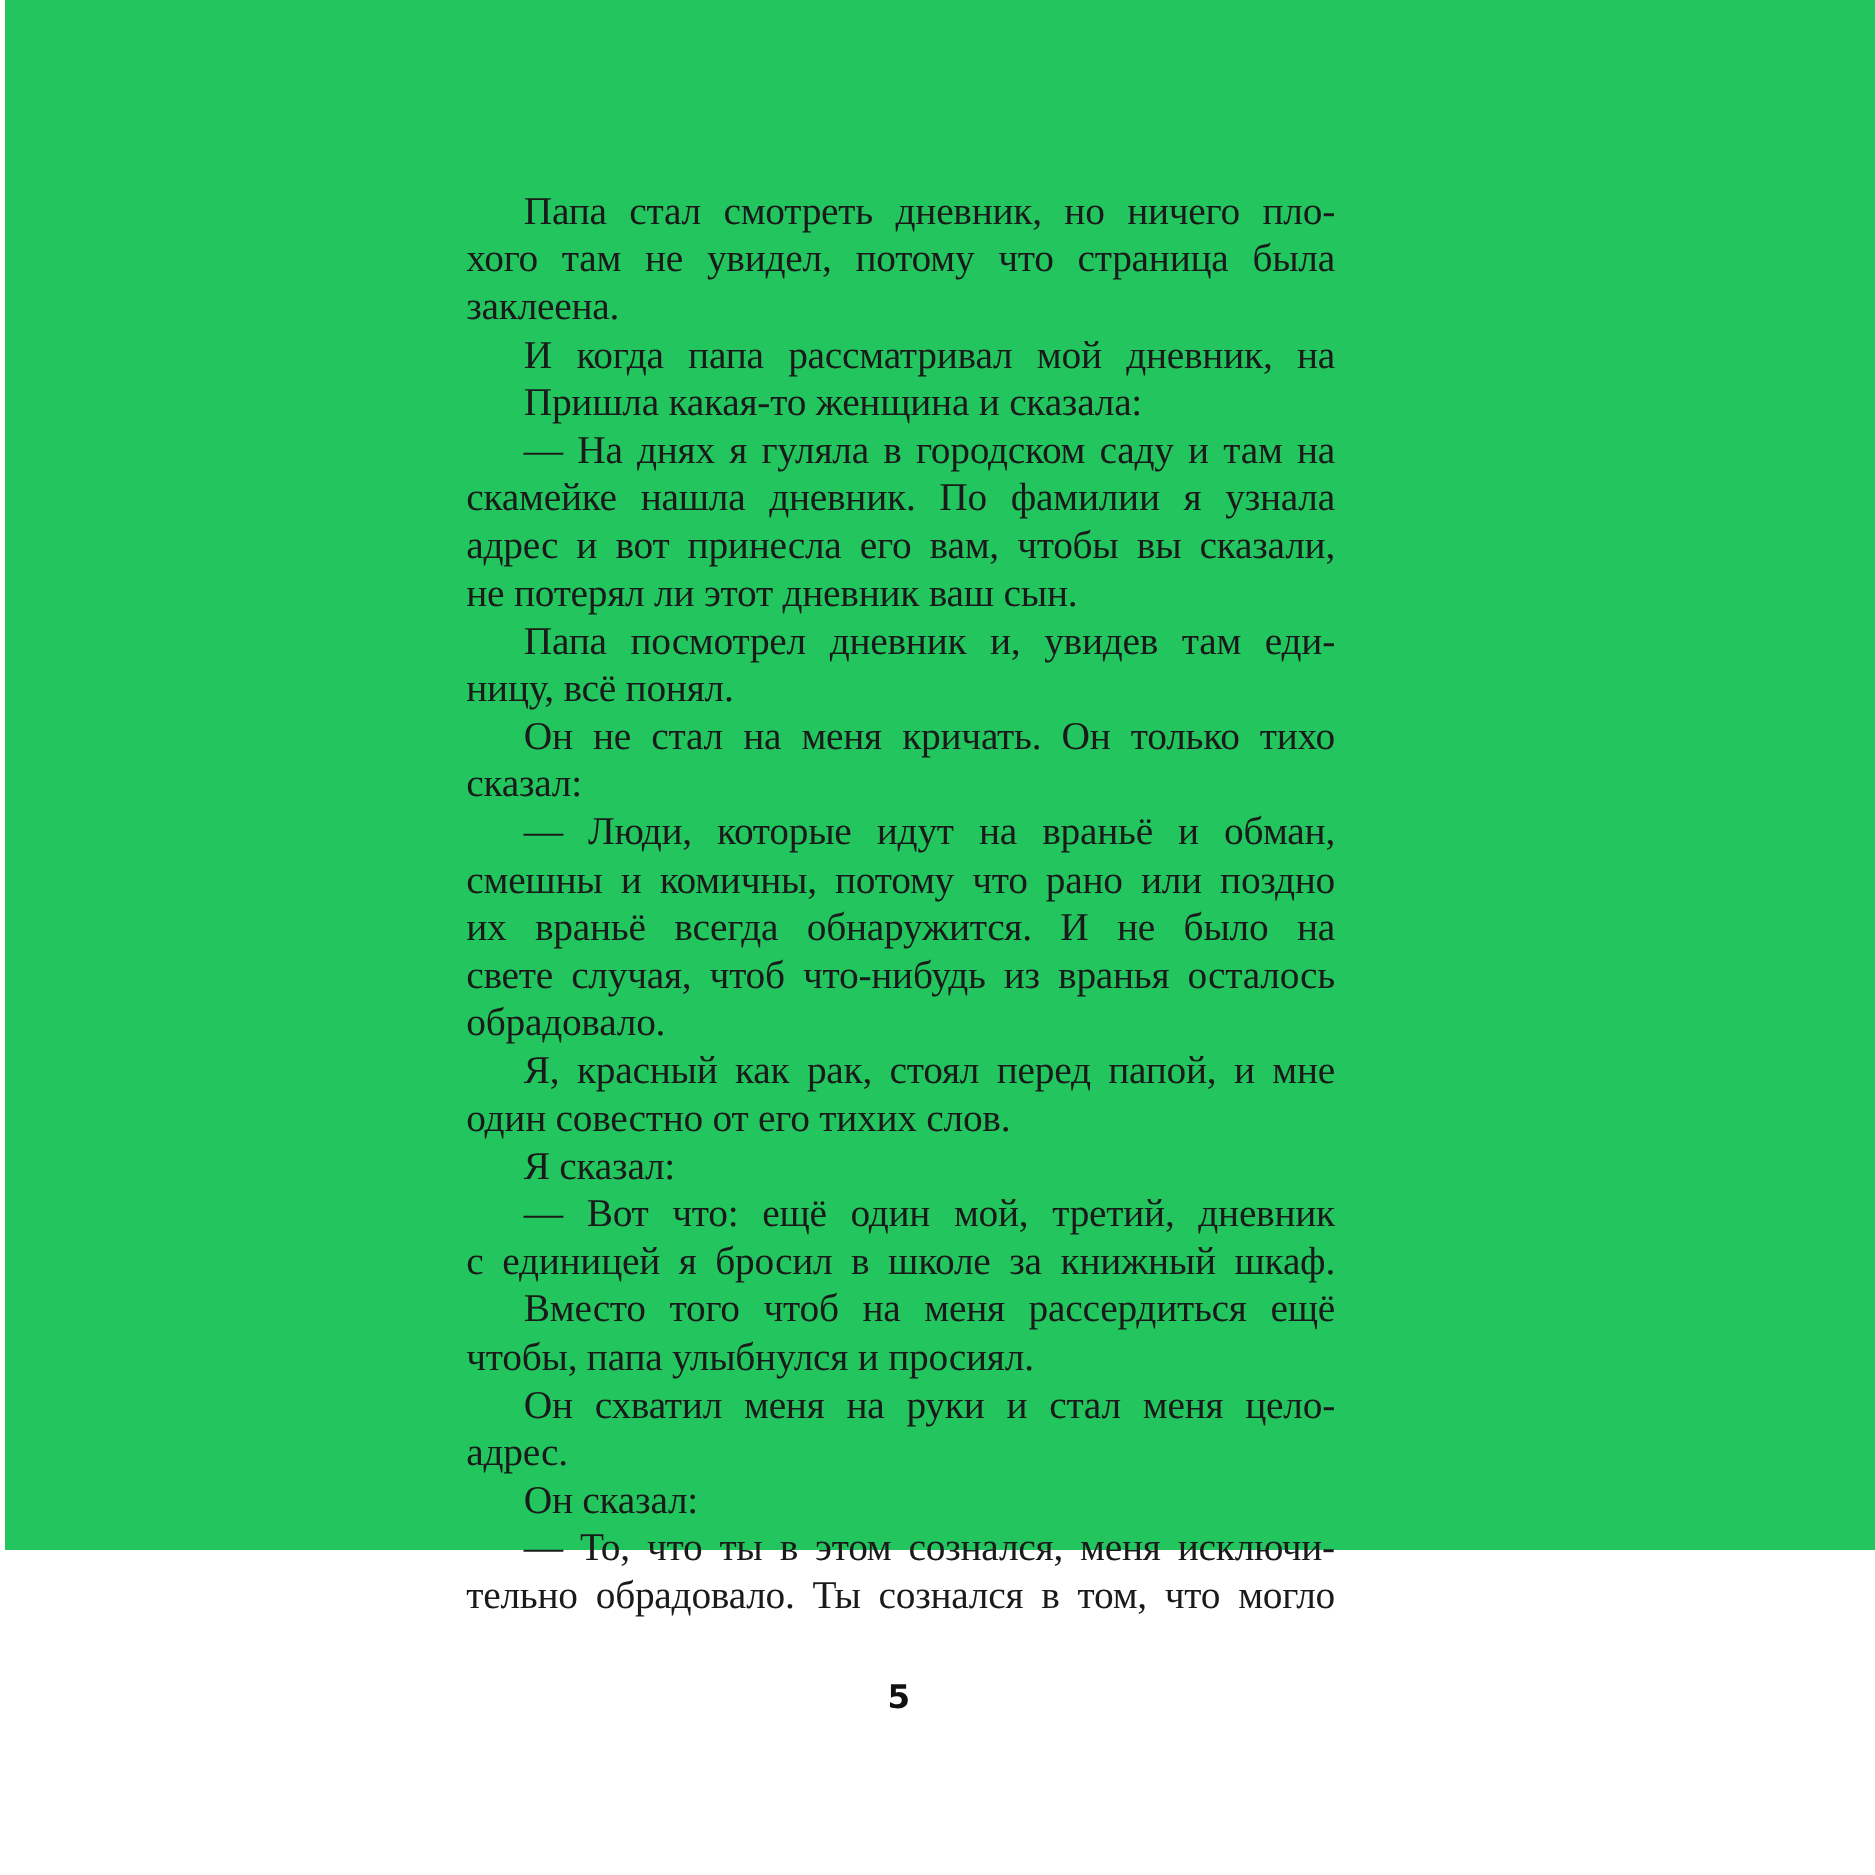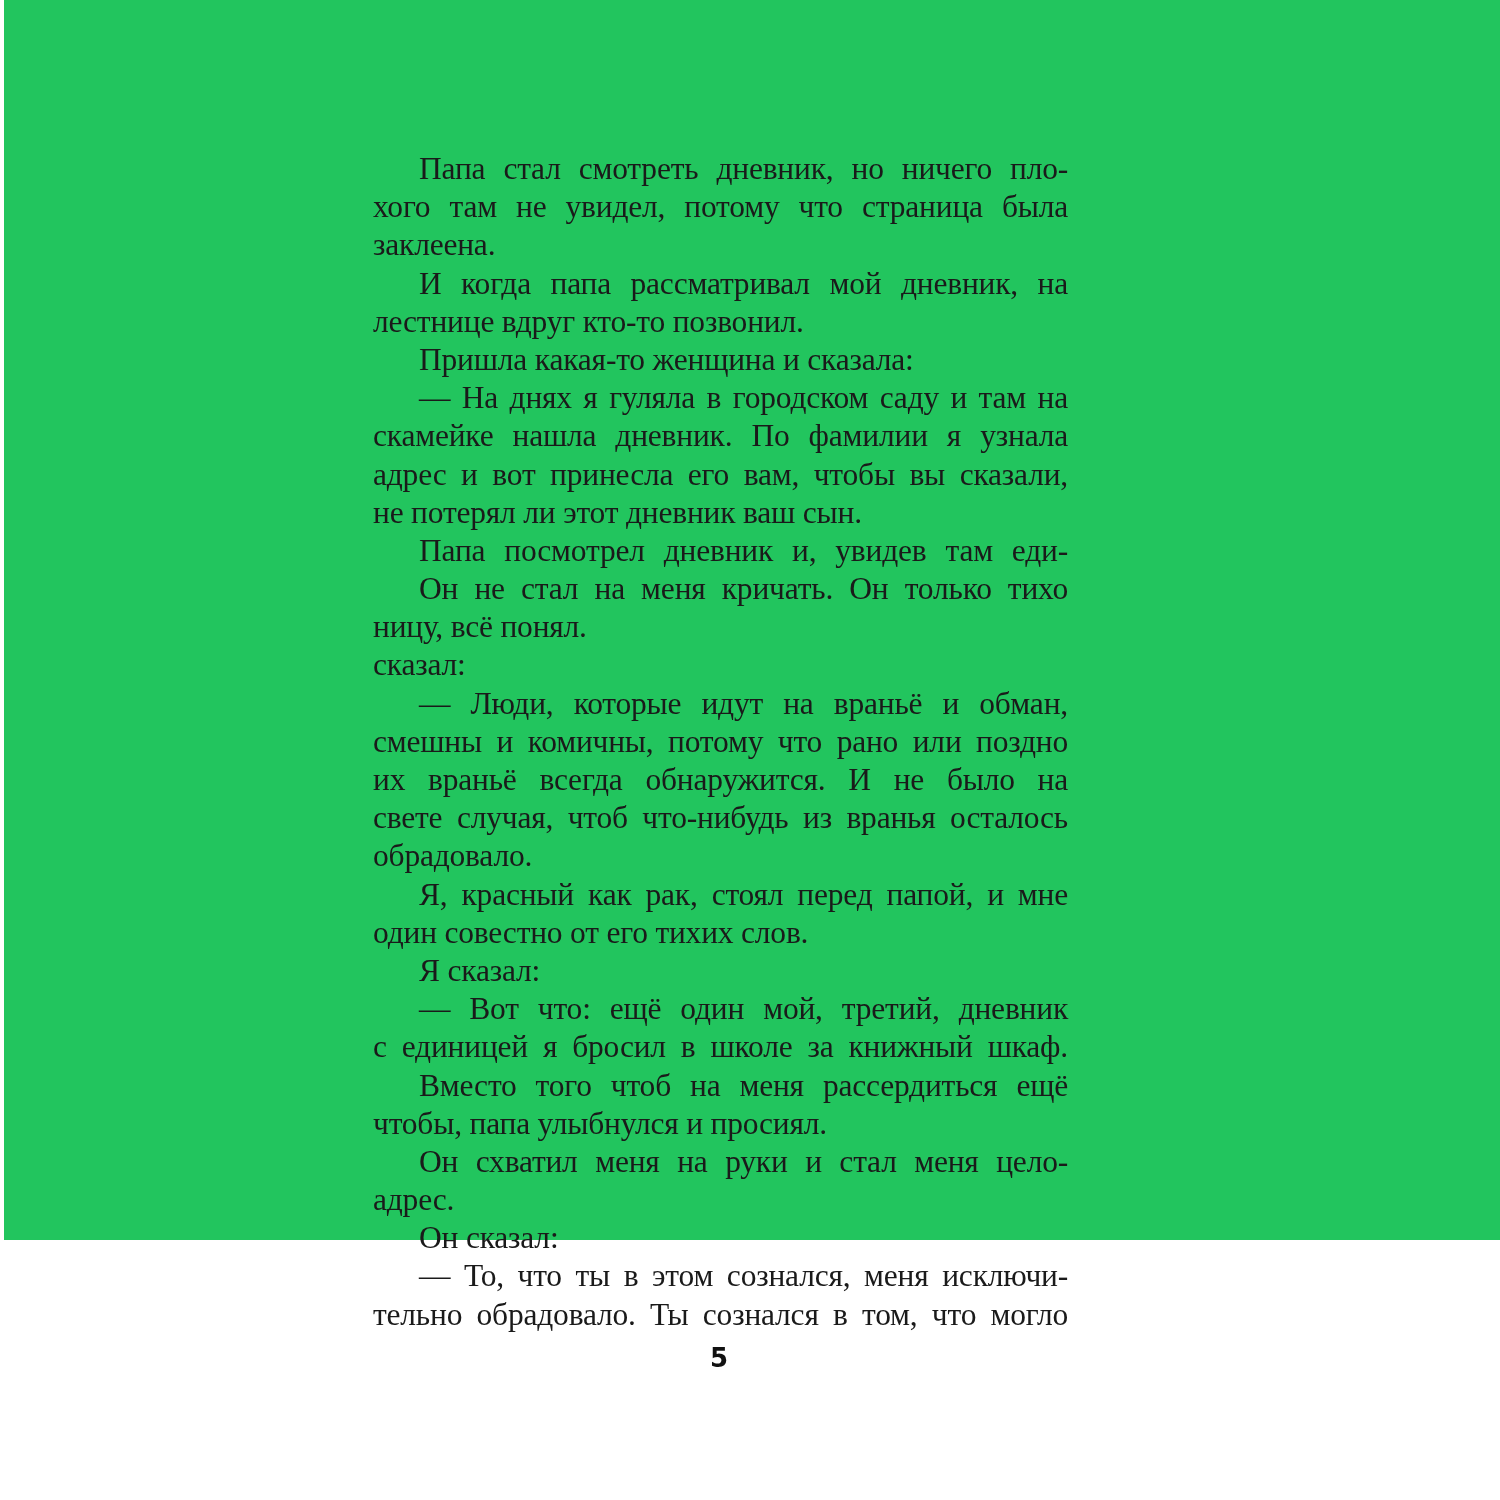--- a/index.html
+++ b/index.html
@@ -59,29 +59,28 @@
   </style>
 </head>
 <body>
 
 <div class="page">
   <div class="text-block">
     <span class="line indent">Папа стал смотреть дневник, но ничего пло-</span>
     <span class="line">хого там не увидел, потому что страница была</span>
     <span class="line last">заклеена.</span>
     <span class="line indent">И когда папа рассматривал мой дневник, на</span>
-    <span class="line last">лестнице вдруг кто-то позвонил.</span>
     <span class="line indent last">Пришла какая-то женщина и сказала:</span>
     <span class="line indent">— На днях я гуляла в городском саду и там на</span>
     <span class="line">скамейке нашла дневник. По фамилии я узнала</span>
     <span class="line">адрес и вот принесла его вам, чтобы вы сказали,</span>
     <span class="line last">не потерял ли этот дневник ваш сын.</span>
     <span class="line indent">Папа посмотрел дневник и, увидев там еди-</span>
+    <span class="line last">ницу, всё понял.</span>
     <span class="line indent">Он не стал на меня кричать. Он только тихо</span>
-    <span class="line last">ницу, всё понял.</span>
     <span class="line last">сказал:</span>
     <span class="line indent">— Люди, которые идут на враньё и обман,</span>
     <span class="line">смешны и комичны, потому что рано или поздно</span>
     <span class="line">их враньё всегда обнаружится. И не было на</span>
     <span class="line">свете случая, чтоб что-нибудь из вранья осталось</span>
     <span class="line last">обрадовало.</span>
     <span class="line indent">Я, красный как рак, стоял перед папой, и мне</span>
     <span class="line last">один совестно от его тихих слов.</span>
     <span class="line indent last">Я сказал:</span>
     <span class="line indent">— Вот что: ещё один мой, третий, дневник</span>

